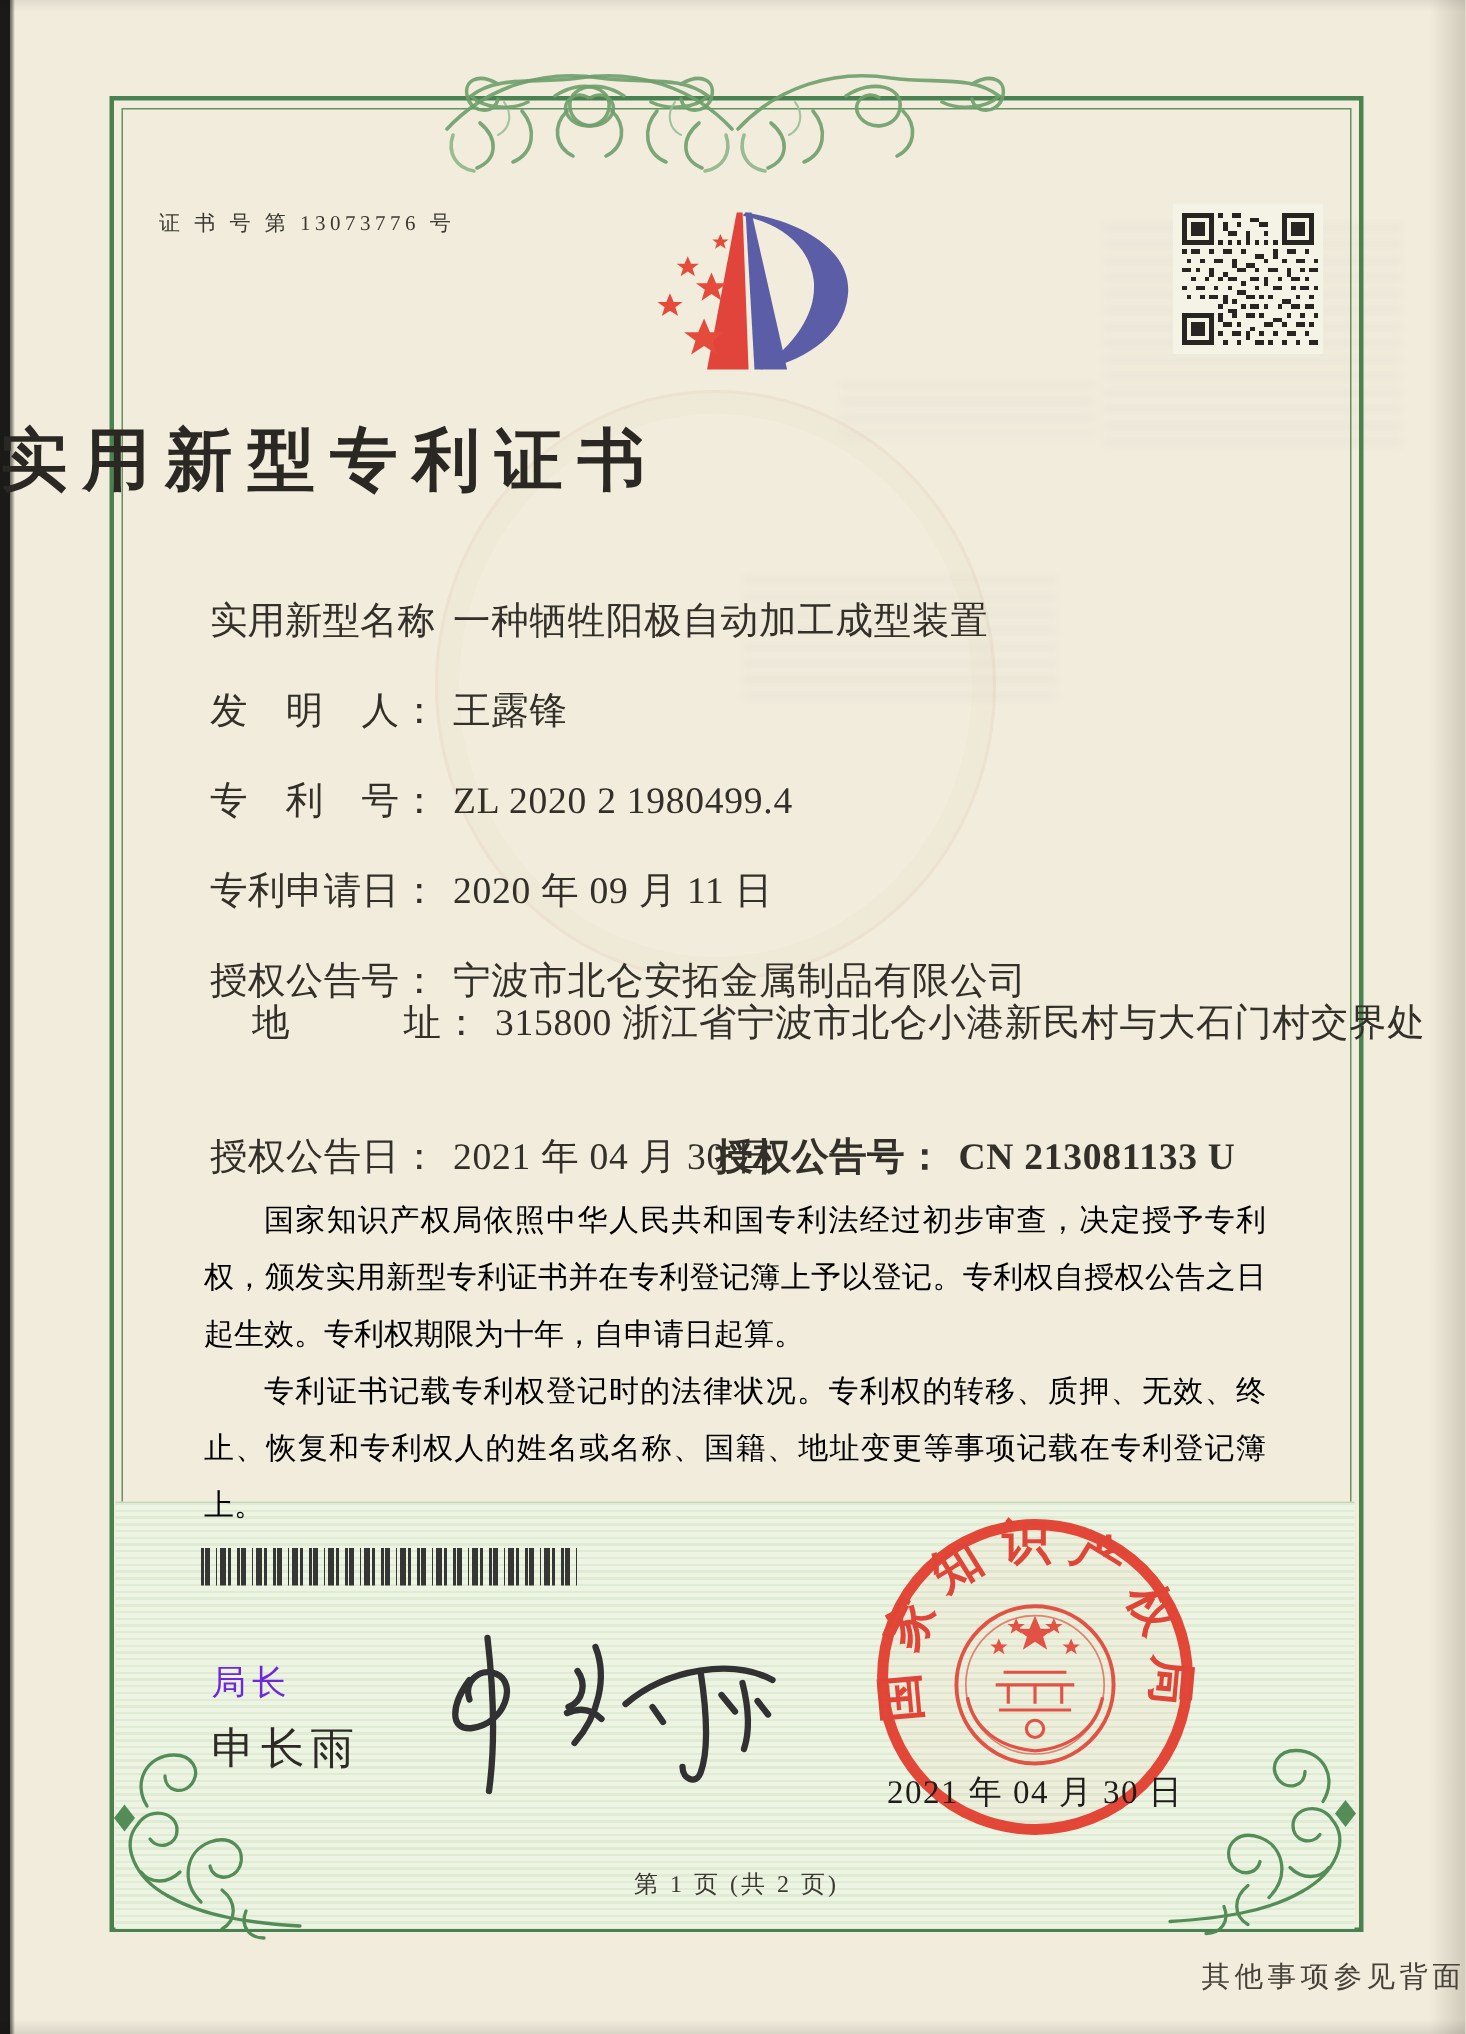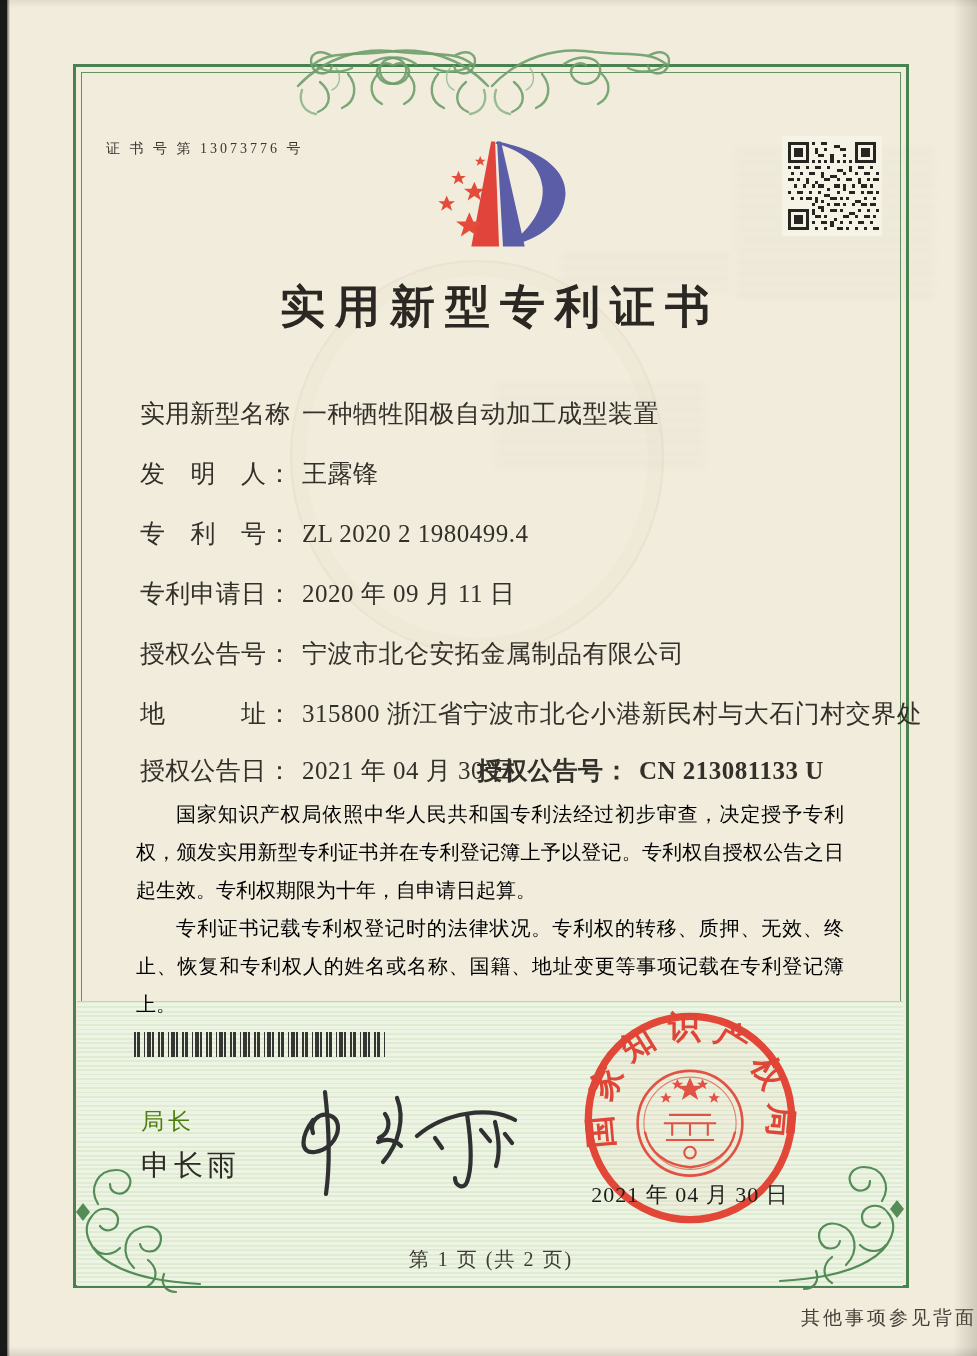--- a/index.html
+++ b/index.html
@@ -27,47 +27,47 @@
     border-top:1px solid rgba(110,150,105,.25);
   }
 
   
   .watermark{position:absolute;left:290px;top:260px;width:370px;height:390px;border-radius:50%;
     border:2px solid rgba(210,160,135,.14);box-shadow:inset 0 0 0 14px rgba(220,180,150,.05);z-index:0;}
   .smudge{position:absolute;z-index:0;filter:blur(3px);opacity:.055;
     background:repeating-linear-gradient(180deg,#6b6b6b 0 4px,transparent 4px 11px);}
 
   .certno{position:absolute;left:106px;top:140px;font-size:14px;letter-spacing:3px;color:#3a3731;z-index:4;white-space:nowrap;}
-  .title{position:absolute;left:0;top:277px;width:906px;text-align:center;font-size:45px;font-weight:700;
-    letter-spacing:10px;color:#2b2823;z-index:4;padding-left:47px;}
+  .title{position:absolute;left:0;top:277px;width:977px;text-align:left;font-size:45px;font-weight:700;
+    letter-spacing:10px;color:#2b2823;z-index:4;}
 
   .row{position:absolute;left:140px;font-size:25px;color:#33302a;white-space:nowrap;z-index:4;}
   .flabel{display:inline-block;width:126px;text-align:justify;text-align-last:justify;vertical-align:top;}
   .fcolon{margin-left:1px;}
   .fvalue{margin-left:10px;letter-spacing:.5px;}
   .row2col .col2{position:absolute;left:337px;top:0;font-weight:bold;}
 
   .bodytext{position:absolute;left:136px;top:795px;width:708px;z-index:4;font-size:20px;line-height:38px;
     color:#000000;text-align:justify;}
   .bodytext p{margin:0;text-indent:2em;}
 
   .barcode{position:absolute;left:134px;top:1032px;width:252px;height:25px;z-index:4;opacity:.88;
     background:repeating-linear-gradient(90deg,
       #1d1d1d 0 2px,transparent 2px 3px,#1d1d1d 3px 6px,transparent 6px 10px,
       #1d1d1d 10px 11px,transparent 11px 13px,#1d1d1d 13px 17px,transparent 17px 18px,
       #1d1d1d 18px 20px,transparent 20px 24px);}
 
-  .commissioner-title{position:absolute;left:141px;top:1106px;font-size:23px;letter-spacing:4px;color:#4d7c0f;z-index:4;}
+  .commissioner-title{position:absolute;left:141px;top:1106px;font-size:23px;letter-spacing:4px;color:#6d28d9;z-index:4;}
   .commissioner-name{position:absolute;left:141px;top:1146px;font-size:29px;letter-spacing:4px;color:#2e2b26;z-index:4;}
 
   .signature{position:absolute;left:285px;top:1078px;width:240px;height:122px;z-index:5;}
   .seal{position:absolute;left:580px;top:1008px;width:220px;height:220px;z-index:4;opacity:.93;}
   .seal-date{position:absolute;left:585px;top:1180px;width:210px;text-align:center;font-size:22px;color:#1f1d1a;z-index:6;letter-spacing:1px;}
 
-  .page-indicator{position:absolute;left:73px;top:1246px;width:836px;text-align:center;font-size:20px;color:#3d3a33;z-index:4;letter-spacing:2px;}
+  .page-indicator{position:absolute;left:73px;top:1246px;width:836px;text-align:center;font-size:16px;color:#3d3a33;z-index:4;letter-spacing:2px;}
   .back-note{position:absolute;left:0;top:1305px;width:977px;text-align:right;font-size:19px;color:#46423a;z-index:4;letter-spacing:3px;}
 
   .logo{position:absolute;left:418px;top:132px;width:168px;height:124px;z-index:4;}
   .qr{position:absolute;left:782px;top:136px;width:100px;height:100px;z-index:4;}
 
   .ornament-top{position:absolute;left:296px;top:34px;width:388px;height:94px;z-index:3;}
   .ornament-bl{position:absolute;left:64px;top:1156px;width:140px;height:140px;z-index:3;}
   .ornament-br{position:absolute;left:776px;top:1153px;width:140px;height:140px;z-index:3;transform:scaleX(-1);}
 </style>
 </head>
@@ -176,21 +176,21 @@
   </div>
   <div class="row" style="top:517px;">
     <span class="flabel">专利号</span><span class="fcolon">：</span><span class="fvalue">ZL 2020 2 1980499.4</span>
   </div>
   <div class="row" style="top:577px;">
     <span class="flabel">专利申请日</span><span class="fcolon">：</span><span class="fvalue">2020 年 09 月 11 日</span>
   </div>
   <div class="row" style="top:637px;">
     <span class="flabel">授权公告号</span><span class="fcolon">：</span><span class="fvalue">宁波市北仑安拓金属制品有限公司</span>
   </div>
-  <div class="row" style="top:697px;">
+  <div class="row" style="top:665px;margin-left:28px;">
     <span class="flabel">地址</span><span class="fcolon">：</span><span class="fvalue">315800 浙江省宁波市北仑小港新民村与大石门村交界处</span>
   </div>
   <div class="row row2col" style="top:754px;">
     <span>
       <span class="flabel">授权公告日</span><span class="fcolon">：</span><span class="fvalue">2021 年 04 月 30 日</span>
     </span>
     <span class="col2">
       <span class="flabel">授权公告号</span><span class="fcolon">：</span><span class="fvalue">CN 213081133 U</span>
     </span>
   </div>

